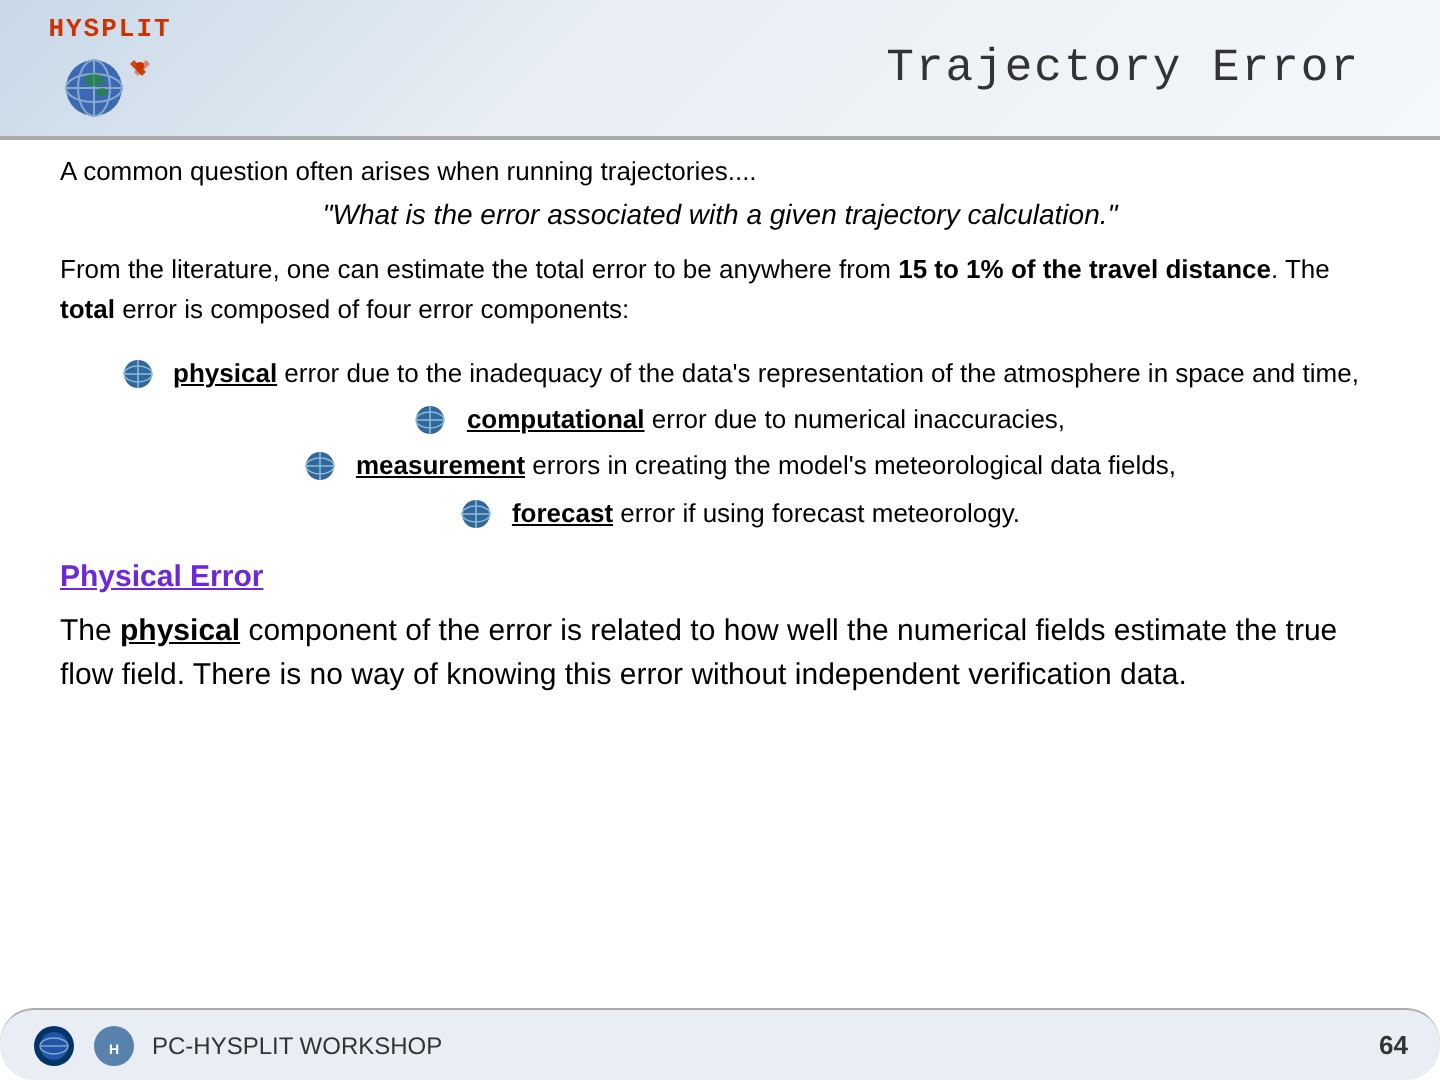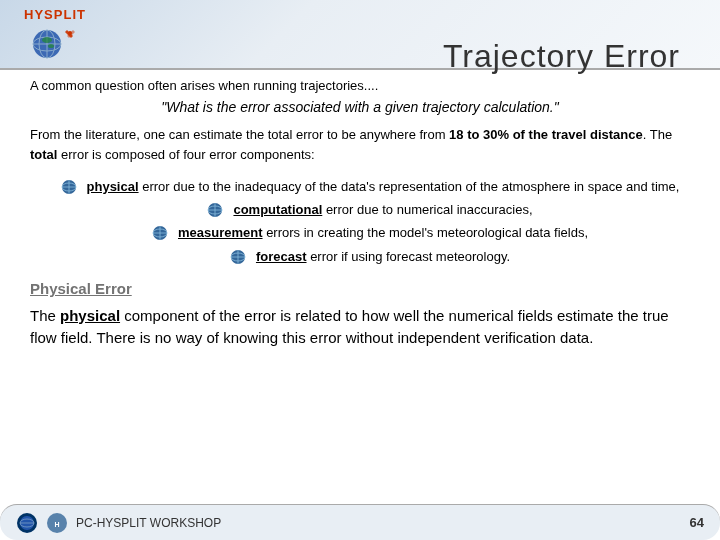--- a/index.html
+++ b/index.html
@@ -14,20 +14,21 @@
     }
 
     
     .header {
       position: relative;
       height: 70px;
       background: linear-gradient(135deg, #c8d8e8 0%, #e8eef4 40%, #f5f8fb 100%);
       display: flex;
       align-items: center;
       border-bottom: 2px solid #aaa;
+      font-family: Liberation Mono, monospace;
     }
 
     .logo-area {
       position: absolute;
       left: 10px;
       top: 0;
       width: 90px;
       height: 70px;
       display: flex;
       flex-direction: column;
@@ -46,25 +47,24 @@
       width: 52px;
       height: 42px;
       position: relative;
     }
 
     .page-title {
       position: absolute;
       right: 40px;
       top: 50%;
       transform: translateY(-50%);
-      font-size: 32px;
+      font-size: 23px;
       font-weight: normal;
       color: #333;
       letter-spacing: 1px;
-      margin-top: 22px;
     }
 
     
     .content {
       padding: 8px 30px 12px 30px;
     }
 
     .intro-text {
       font-size: 13px;
       margin-bottom: 6px;
@@ -108,21 +108,21 @@
       margin-right: 6px;
       margin-top: 1px;
     }
 
     
     .section-title {
       font-size: 15px;
       font-weight: bold;
       text-decoration: underline;
       margin-bottom: 8px;
-      color: #737373;
+      color: #6d28d9;
     }
 
     .section-body {
       font-size: 15px;
       line-height: 1.5;
     }
 
     
     .footer {
       position: absolute;
@@ -189,21 +189,21 @@
 
 <div class="content">
 
   <p class="intro-text">A common question often arises when running trajectories....</p>
 
   <p class="quote-text">
     <em>"What is the error associated with a given trajectory calculation."</em>
   </p>
 
   <p class="description">
-    <span>From the literature, one can estimate the total error to be anywhere from </span><strong>18 to 30% of the travel distance</strong><span>. The </span><strong>total</strong><span> error is composed of four error components:</span>
+    <span>From the literature, one can estimate the total error to be anywhere from </span><strong>15 to 1% of the travel distance</strong><span>. The </span><strong>total</strong><span> error is composed of four error components:</span>
   </p>
 
   <ul class="bullet-list">
     <li>
       <span class="bullet-icon">
         <svg viewBox="0 0 16 16" width="16" height="16">
           <ellipse cx="8" cy="8" rx="7" ry="7" fill="#336699"></ellipse>
           <ellipse cx="8" cy="8" rx="7" ry="4" fill="none" stroke="#88bbdd" stroke-width="0.8"></ellipse>
           <line x1="1" y1="8" x2="15" y2="8" stroke="#88bbdd" stroke-width="0.8"></line>
           <line x1="8" y1="1" x2="8" y2="15" stroke="#88bbdd" stroke-width="0.8"></line>

